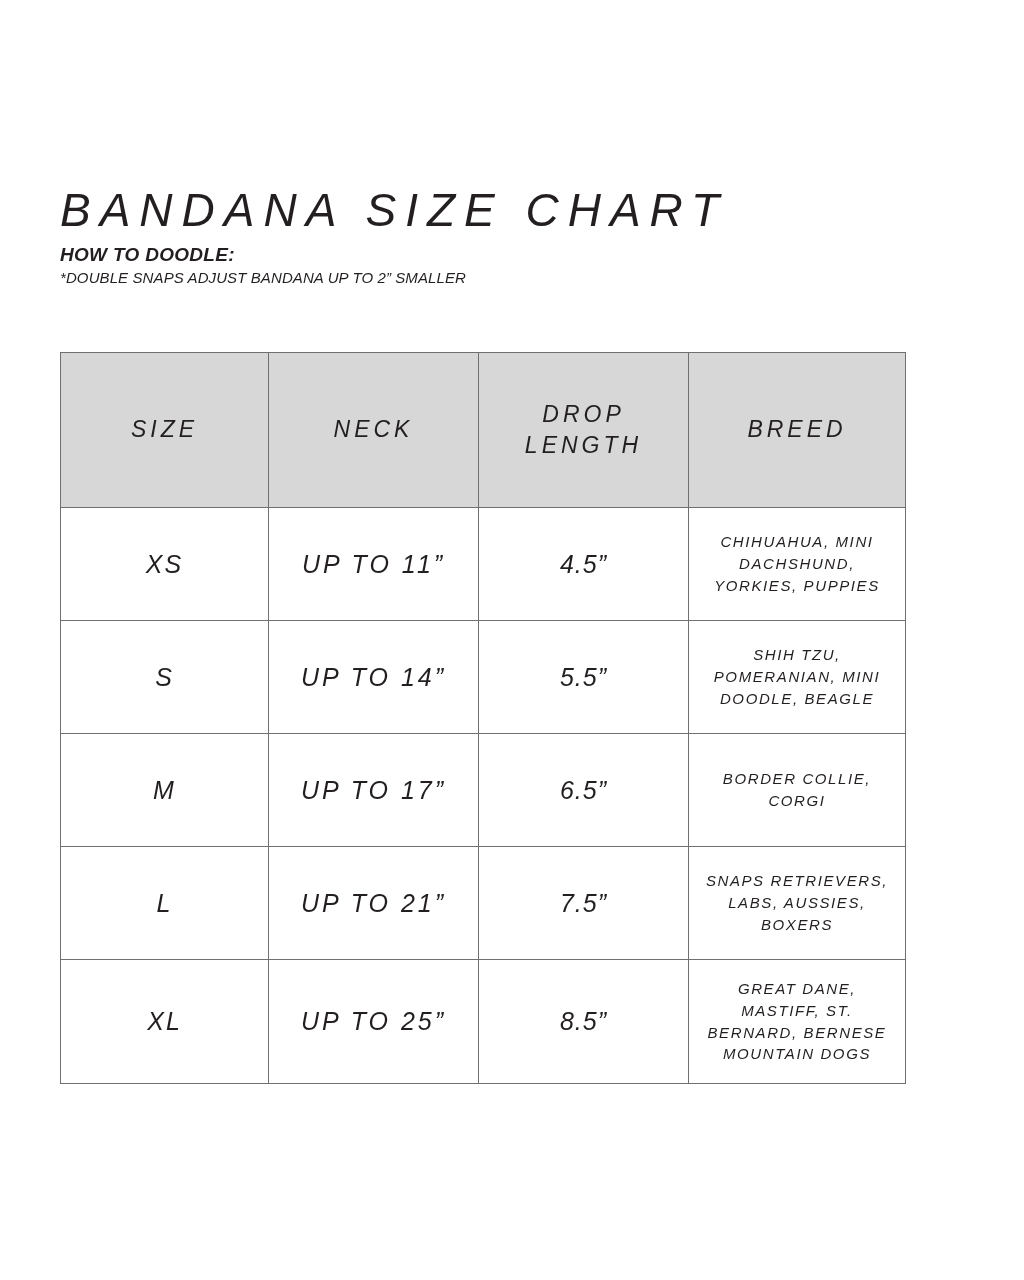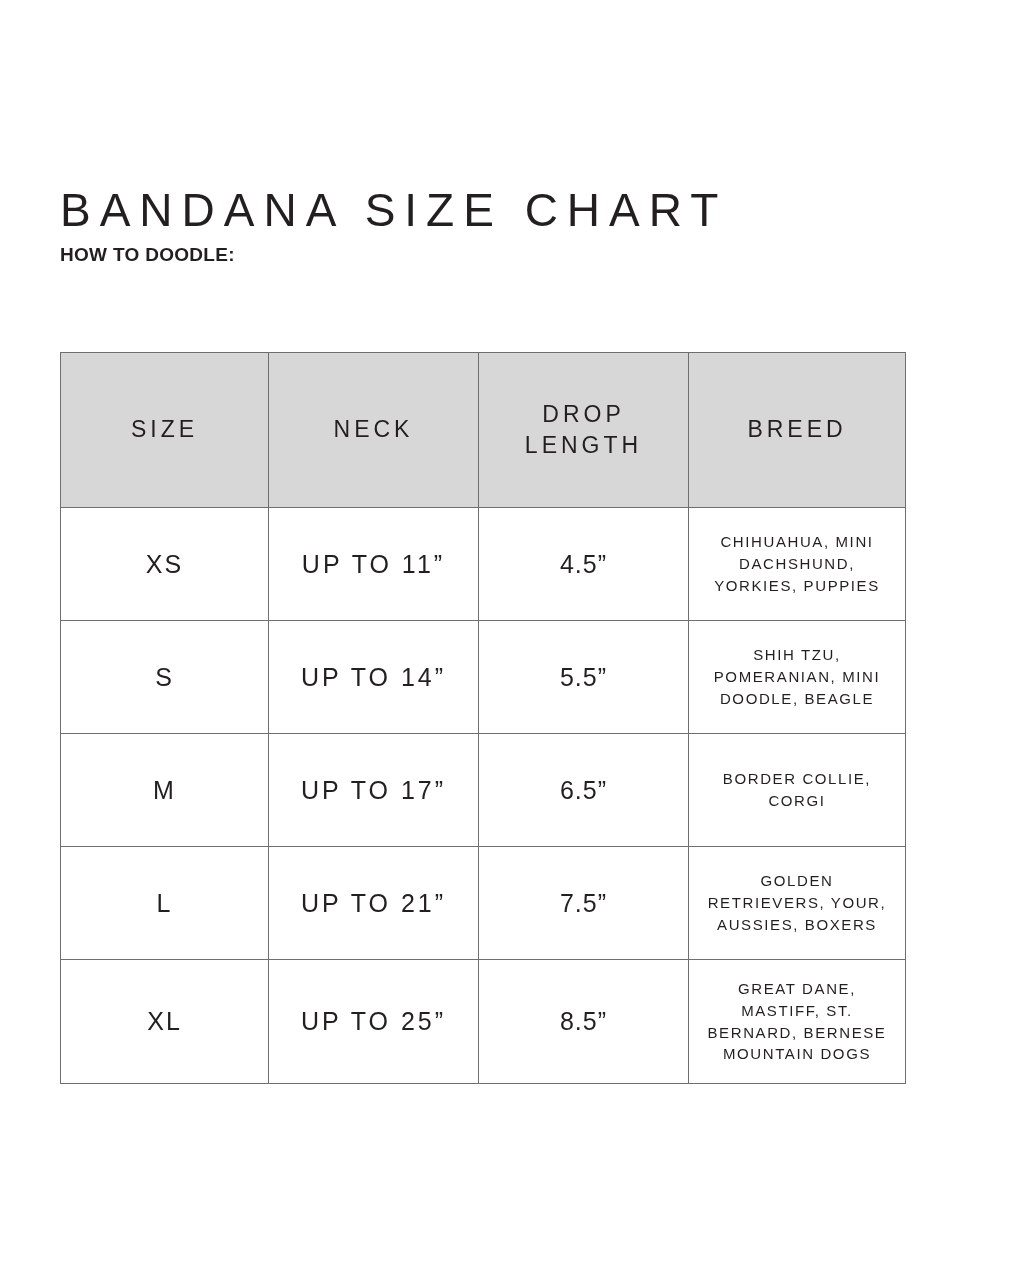--- a/index.html
+++ b/index.html
@@ -10,20 +10,21 @@
     height: 1280px;
     background: #ffffff;
     font-family: "Liberation Sans", sans-serif;
     color: #231f20;
   }
   .page {
     position: relative;
     width: 1024px;
     height: 1004px;
     background: #ffffff;
+    font-style: italic;
   }
   .content {
     position: absolute;
     left: 60px;
     top: 186px;
     width: 930px;
   }
   .title {
     font-family: "Liberation Sans", sans-serif;
     font-size: 46px;
@@ -106,20 +107,21 @@
   tr.row-xl td { height: 124px; }
 </style>
 </head>
 <body>
 
 <div class="page">
 
   <div class="content">
     <h1 class="title">BANDANA SIZE CHART</h1>
     <p class="how-label">HOW TO DOODLE:</p>
+    <p class="how-note">*DOUBLE SNAPS ADJUST BANDANA UP TO 2” SMALLER</p>
   </div>
 
   <table class="size-table">
     <colgroup>
       <col class="c-size">
       <col class="c-neck">
       <col class="c-drop">
       <col class="c-breed">
     </colgroup>
     <thead>
@@ -149,21 +151,21 @@
       <tr class="row-m">
         <td class="cell-size">M</td>
         <td class="cell-neck">UP TO 17”</td>
         <td class="cell-drop">6.5”</td>
         <td class="cell-breed">BORDER COLLIE, CORGI</td>
       </tr>
       <tr class="row-l">
         <td class="cell-size">L</td>
         <td class="cell-neck">UP TO 21”</td>
         <td class="cell-drop">7.5”</td>
-        <td class="cell-breed">GOLDEN RETRIEVERS, YOUR, AUSSIES, BOXERS</td>
+        <td class="cell-breed">SNAPS RETRIEVERS, LABS, AUSSIES, BOXERS</td>
       </tr>
       <tr class="row-xl">
         <td class="cell-size">XL</td>
         <td class="cell-neck">UP TO 25”</td>
         <td class="cell-drop">8.5”</td>
         <td class="cell-breed">GREAT DANE, MASTIFF, ST. BERNARD, BERNESE MOUNTAIN DOGS</td>
       </tr>
     </tbody>
   </table>
 

